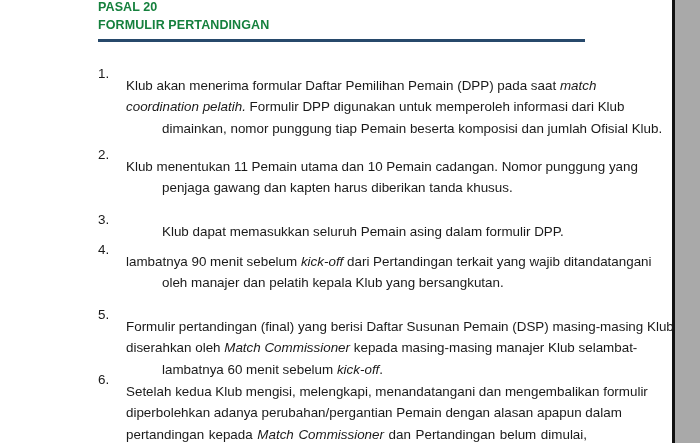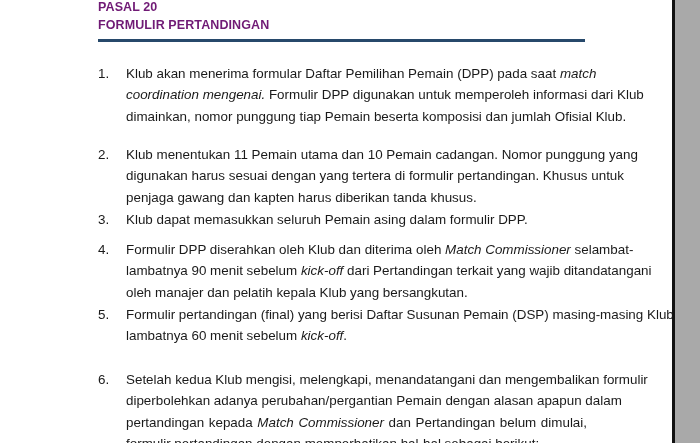--- a/index.html
+++ b/index.html
@@ -36,21 +36,21 @@
     top: 0;
     width: 25px;
     height: 443px;
     background: #a9a9a9;
   }
   .heading {
     position: absolute;
     left: 98px;
     font-weight: bold;
     font-size: 12.5px;
-    color: #701a75;
+    color: #15803d;
     letter-spacing: 0.1px;
     white-space: nowrap;
   }
   .heading.pasal { top: 0px; }
   .heading.title { top: 18px; }
   .rule {
     position: absolute;
     left: 98px;
     top: 39px;
     width: 487px;
@@ -73,79 +73,79 @@
   }
   .item .num {
     position: absolute;
     left: 0;
     top: 0;
     width: 26px;
   }
   .item .body {
     position: absolute;
     left: 28px;
-    top: 0;
+    top: 12px;
     width: 461px;
     text-align: justify;
   }
   .item .body .line {
     display: block;
     text-align: justify;
     text-align-last: justify;
     white-space: nowrap;
     overflow: visible;
   }
   .item .body .line.last {
     text-align-last: left;
+    margin-left: 36px;
   }
   em { font-style: italic; }
 </style>
 </head>
 <body>
 
 <div class="page">
   <div class="heading pasal">PASAL 20</div>
   <div class="heading title">FORMULIR PERTANDINGAN</div>
   <div class="rule"></div>
 
   <div class="items">
     <div class="item" style="top:63px;">
       <span class="num">1.</span>
       <div class="body">
           <span class="line"><span>Klub akan menerima formular Daftar Pemilihan Pemain (DPP) pada saat </span><em>match</em></span>
-          <span class="line"><em>coordination mengenai.</em><span> Formulir DPP digunakan untuk memperoleh informasi dari Klub</span></span>
+          <span class="line"><em>coordination pelatih.</em><span> Formulir DPP digunakan untuk memperoleh informasi dari Klub</span></span>
           <span class="line last"><span>dimainkan, nomor punggung tiap Pemain beserta komposisi dan jumlah Ofisial Klub.</span></span>
         </div>
     </div>
     <div class="item" style="top:144px;">
       <span class="num">2.</span>
       <div class="body">
           <span class="line"><span>Klub menentukan 11 Pemain utama dan 10 Pemain cadangan. Nomor punggung yang</span></span>
-          <span class="line"><span>digunakan harus sesuai dengan yang tertera di formulir pertandingan. Khusus untuk</span></span>
           <span class="line last"><span>penjaga gawang dan kapten harus diberikan tanda khusus.</span></span>
         </div>
     </div>
     <div class="item" style="top:209px;">
       <span class="num">3.</span>
       <div class="body">
           <span class="line last"><span>Klub dapat memasukkan seluruh Pemain asing dalam formulir DPP.</span></span>
         </div>
     </div>
     <div class="item" style="top:239px;">
       <span class="num">4.</span>
       <div class="body">
-          <span class="line"><span>Formulir DPP diserahkan oleh Klub dan diterima oleh </span><em>Match Commissioner</em><span> selambat-</span></span>
           <span class="line"><span>lambatnya 90 menit sebelum </span><em>kick-off</em><span> dari Pertandingan terkait yang wajib ditandatangani</span></span>
           <span class="line last"><span>oleh manajer dan pelatih kepala Klub yang bersangkutan.</span></span>
         </div>
     </div>
     <div class="item" style="top:304px;">
       <span class="num">5.</span>
       <div class="body">
           <span class="line"><span>Formulir pertandingan (final) yang berisi Daftar Susunan Pemain (DSP) masing-masing Klub</span></span>
+          <span class="line"><span>diserahkan oleh </span><em>Match Commissioner</em><span> kepada masing-masing manajer Klub selambat-</span></span>
           <span class="line last"><span>lambatnya 60 menit sebelum </span><em>kick-off</em><span>.</span></span>
         </div>
     </div>
     <div class="item" style="top:369px;">
       <span class="num">6.</span>
       <div class="body">
           <span class="line"><span>Setelah kedua Klub mengisi, melengkapi, menandatangani dan mengembalikan formulir</span></span>
           <span class="line"><span>diperbolehkan adanya perubahan/pergantian Pemain dengan alasan apapun dalam</span></span>
           <span class="line"><span>pertandingan kepada </span><em>Match Commissioner</em><span> dan Pertandingan belum dimulai,</span></span>
           <span class="line last"><span>formulir pertandingan dengan memperhatikan hal-hal  sebagai berikut:</span></span>

